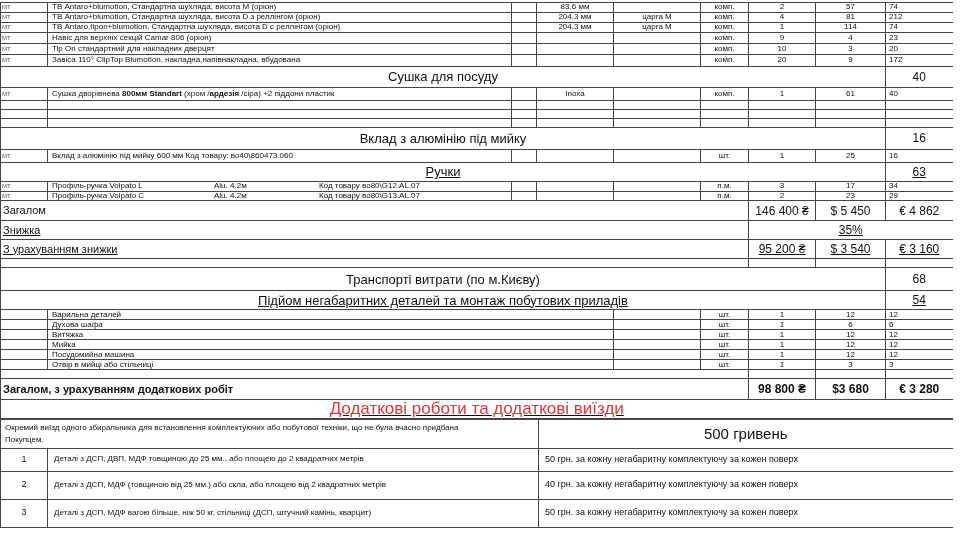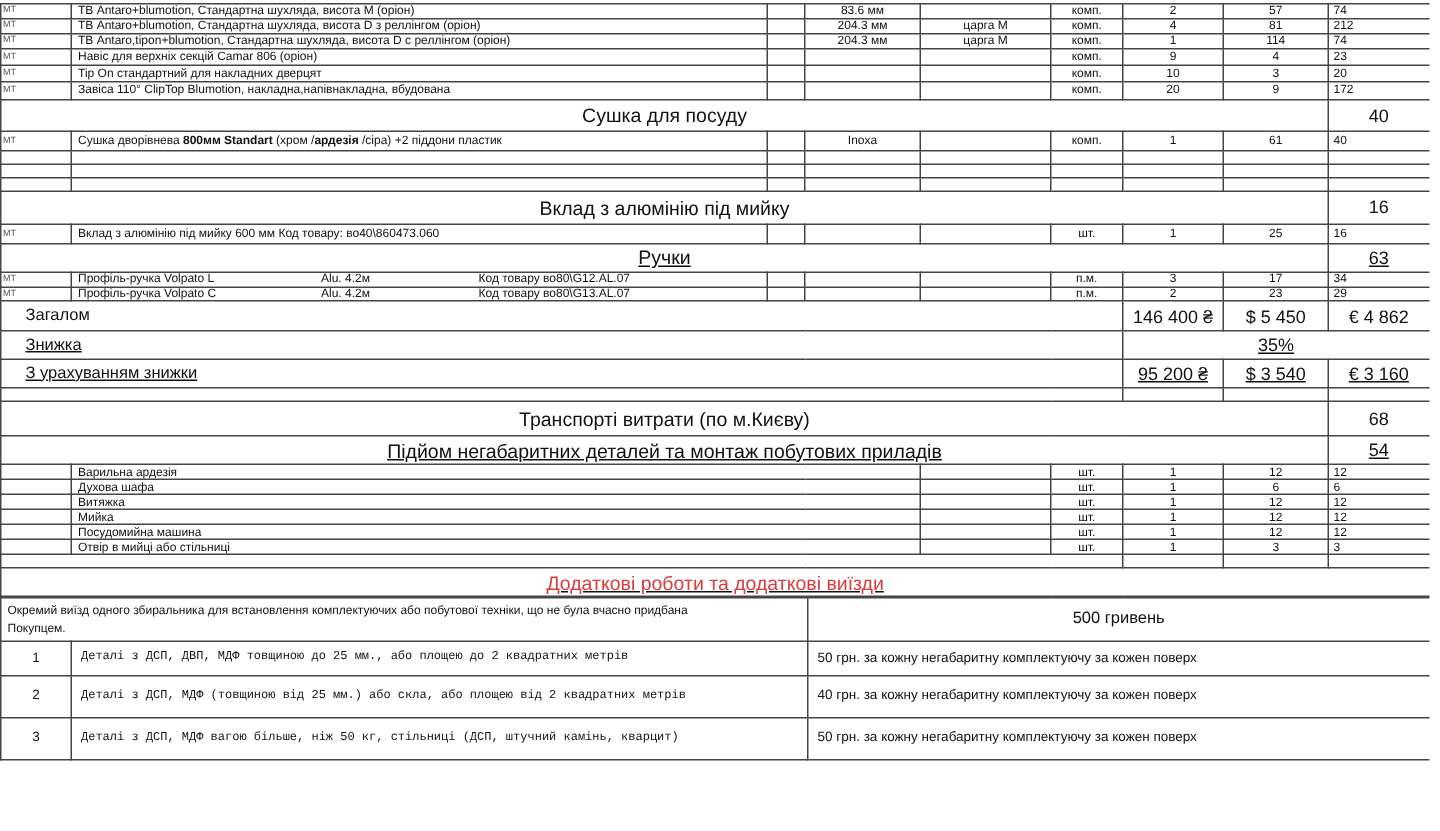--- a/index.html
+++ b/index.html
@@ -11,31 +11,31 @@
   
   .tag{font-size:6px;color:#555;padding-left:1px;}
   .desc{padding-left:4px;}
   .ctr{text-align:center;}
   .tot{padding-left:3px;}
   tr.h10{height:10px;} tr.h11{height:11px;} tr.h12{height:12px;padding-left:24px;} tr.h13{height:13px;}
   tr.h9{height:9px;} tr.h19{height:19px;text-decoration:underline;} tr.h20{height:20px;} tr.h21{height:21px;}
   tr.h22{height:22px;} tr.h23{height:23px;padding-left:20px;} tr.h27{height:27px;} tr.h28{height:28px;} tr.h24{height:24px;}
   .sec-title{text-align:center;font-size:13px;}
   .sec-total{text-align:center;font-size:12px;}
-  .tlabel{font-size:11px;padding-left:16px;margin-top:36px;}
+  .tlabel{font-size:11px;padding-left:2px;margin-top:36px;}
   .tval{font-size:12px;text-align:center;}
   .bold{font-weight:bold;}
-  .red-head{color:#dd3b3b;text-align:center;font-size:13px;}
+  .red-head{color:#dd3b3b;text-align:center;font-size:17px;}
   .pname{display:inline-block;width:162px;}
   .palu{display:inline-block;width:105px;}
   
   .num{text-align:center;font-size:9px;}
-  .bdesc{font-size:8px;padding-left:6px;font-family:Liberation Mono, monospace;}
+  .bdesc{font-size:8px;padding-left:6px;}
   .fee{font-size:9px;padding-left:6px;}
-  .fee-ctr{font-size:11px;text-align:center;}
+  .fee-ctr{font-size:15px;text-align:center;}
   .visit{font-size:8px;white-space:normal;line-height:1.45;padding:2px 40px 2px 4px;vertical-align:middle;}
 </style>
 </head>
 <body>
 
 <div class="sheet">
 <table>
   <colgroup>
     <col style="width:47px">
         <col style="width:464px">
@@ -239,21 +239,21 @@
     <td colspan="8" class="sec-title">Транспорті витрати (по м.Києву)</td>
     <td class="sec-total nr">68</td>
   </tr>
   <tr class="h19">
     <td colspan="8" class="sec-title">Підйом негабаритних деталей та монтаж побутових приладів</td>
     <td class="sec-total nr">54</td>
   </tr>
 
   <tr class="h10">
     <td></td>
-    <td colspan="3" class="desc">Варильна ардезія</td>
+    <td colspan="3" class="desc">Варильна деталей</td>
     <td></td>
     <td class="ctr">шт.</td>
     <td class="ctr">1</td>
     <td class="ctr">12</td>
     <td class="tot nr">12</td>
   </tr>
   <tr class="h10">
     <td></td>
     <td colspan="3" class="desc">Духова шафа</td>
     <td></td>
@@ -299,20 +299,26 @@
     <td class="tot nr">3</td>
   </tr>
 
   <tr class="h9">
     <td colspan="6"></td>
           <td></td>
           <td></td>
           <td class="nr"></td>
   </tr>
 
+  <tr class="h21">
+    <td colspan="6" class="tlabel bold">Загалом, з урахуванням додаткових робіт</td>
+    <td class="tval bold">98 800 ₴</td>
+    <td class="tval bold">$3 680</td>
+    <td class="tval bold nr">€ 3 280</td>
+  </tr>
 
   <tr class="h19">
     <td colspan="9" class="red-head nr">Додаткові роботи та додаткові виїзди</td>
   </tr>
 </tbody>
     </table>
 
 <table>
   <colgroup>
         <col style="width:47px">

